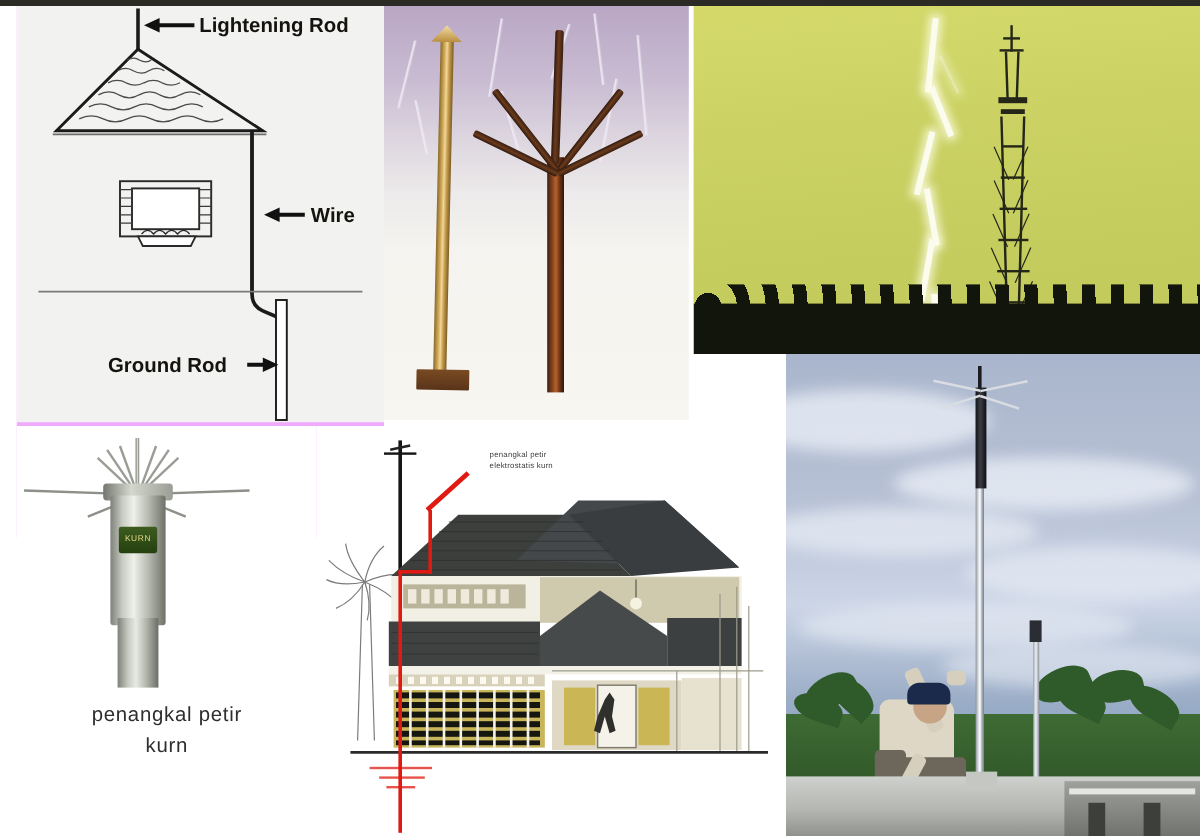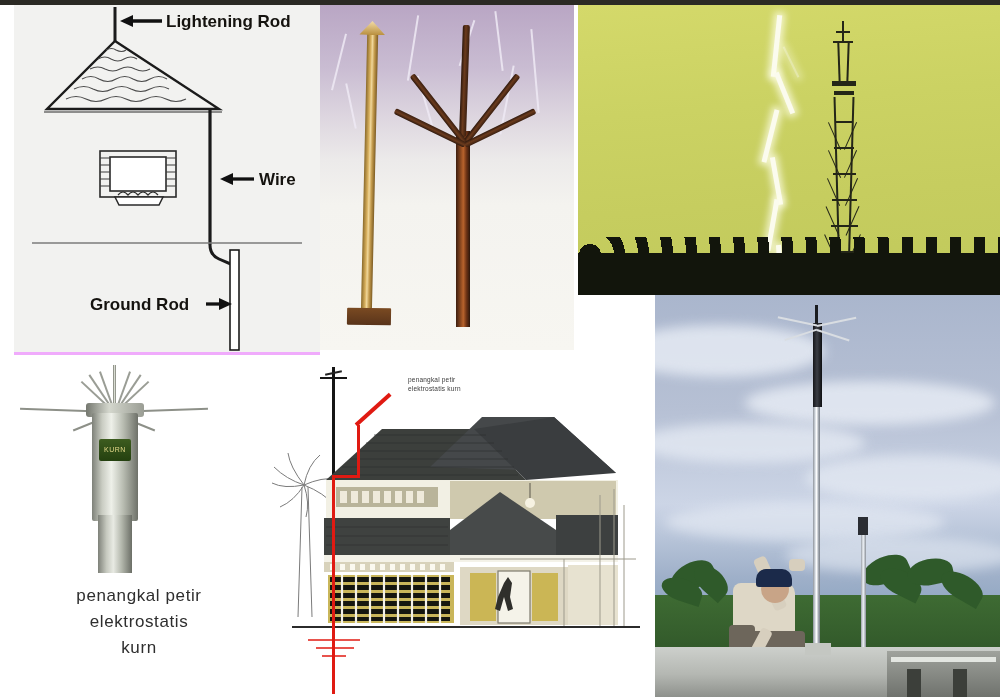--- a/index.html
+++ b/index.html
@@ -235,21 +235,20 @@
       <div class="arm" style="left:100px;top:56px;width:94px;transform:rotate(182deg);"></div>
       <div class="arm" style="left:100px;top:58px;width:44px;transform:rotate(22deg);"></div>
       <div class="arm" style="left:100px;top:58px;width:44px;transform:rotate(158deg);"></div>
       <div class="collar"></div>
       <div class="cyl"></div>
       <div class="label-k">KURN</div>
       <div class="cyl2"></div>
     </div>
     <div class="p4cap">
       <div>penangkal petir</div>
-      <div>elektrostatis</div>
       <div>kurn</div>
     </div>
   </div>
 
   <div id="p5">
     <div class="mast"></div>
     <div class="mastx"></div>
     <div class="mastx2"></div>
     <div class="p5note">
       <div>penangkal petir</div>

